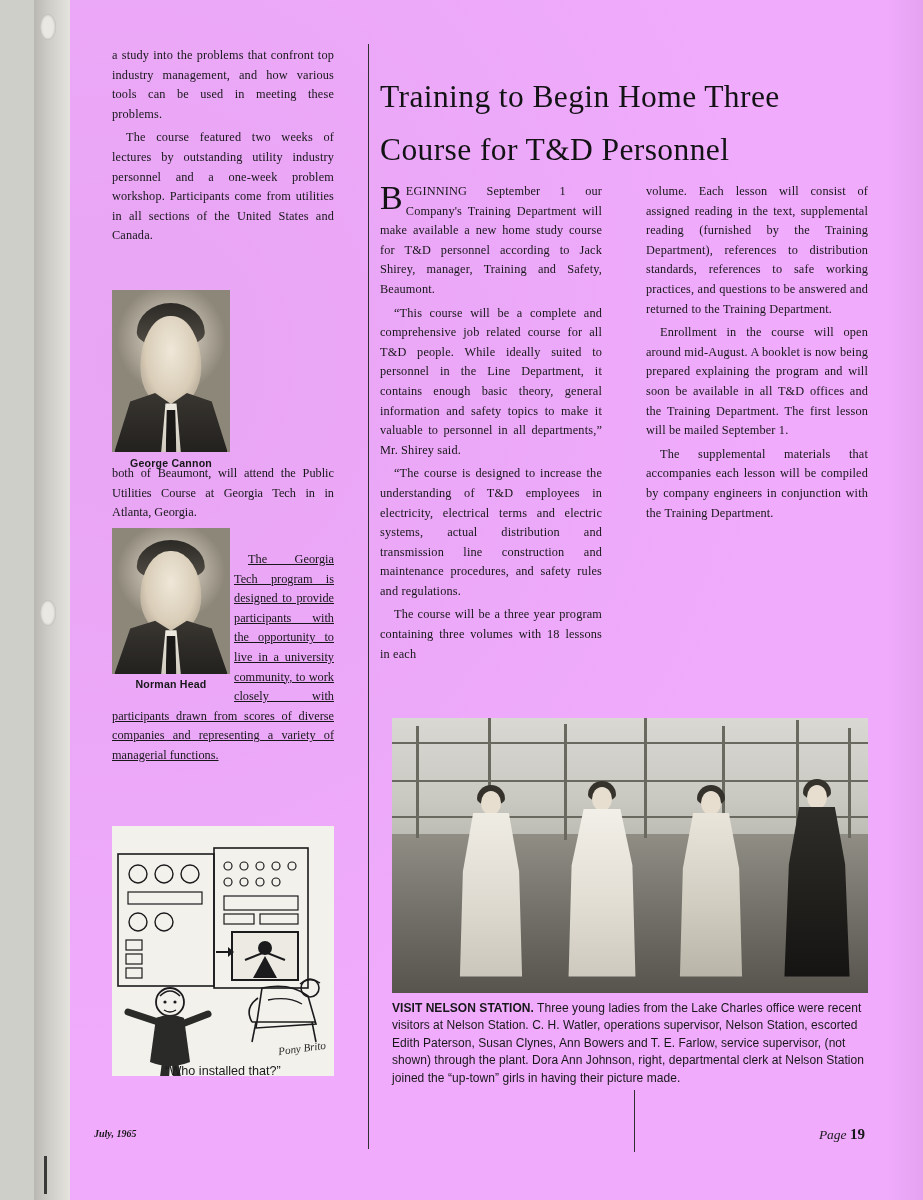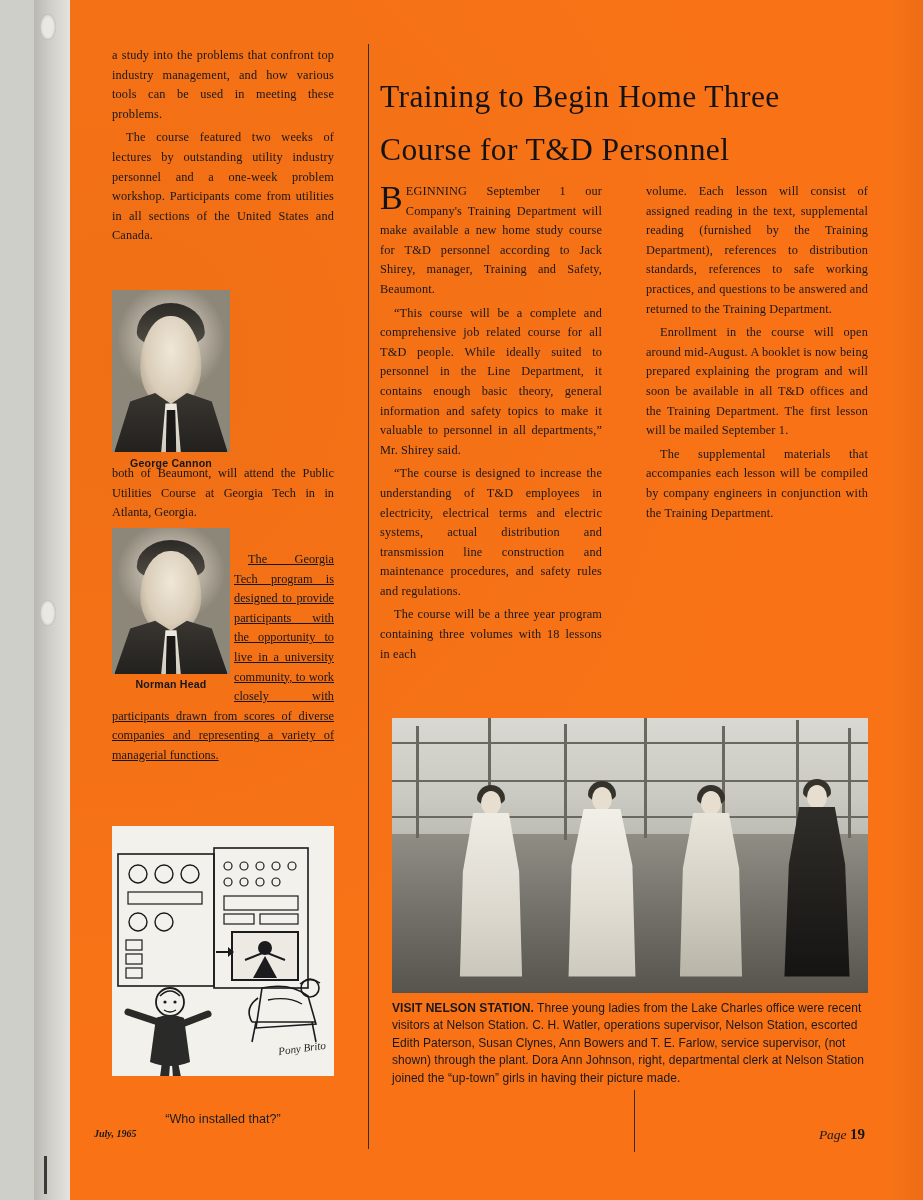--- a/index.html
+++ b/index.html
@@ -7,21 +7,21 @@
     width:923px; height:1200px;
     background:#cfcfc9;
     font-family:"Liberation Serif", serif;
     overflow:hidden;
     position:relative;
   }
   
   .page {
     position:absolute;
     left:34px; top:0px; width:889px; height:1200px;
-    background:#f97316;
+    background:#f0abfc;
     box-shadow:0 0 0 0 transparent;
   }
   .page-grain {
     position:absolute; inset:0;
     background:
       linear-gradient(90deg, rgba(0,0,0,0.07) 0%, rgba(0,0,0,0.0) 4%, rgba(0,0,0,0) 96%, rgba(0,0,0,0.05) 100%),
       radial-gradient(ellipse at 10% 30%, rgba(0,0,0,0.035), rgba(0,0,0,0) 60%);
     pointer-events:none;
   }
   
@@ -121,21 +121,21 @@
 
   
   b.spaced { font-weight:bold; letter-spacing:1.6px; }
 
   
   .cartoon {
     position:absolute; left:78px; top:826px; width:222px; height:250px;
   }
   .cartoon svg { display:block; }
   .cartoon-caption {
-    position:absolute; left:78px; top:1112px; width:222px;
+    position:absolute; left:78px; top:1064px; width:222px;
     text-align:center;
     font-family:"Liberation Sans", sans-serif;
     font-size:12.6px;
     color:#1b1b1d;
   }
 
   
   .headline {
     position:absolute; left:346px; top:70px; width:470px;
     font-family:"Liberation Serif", serif;

